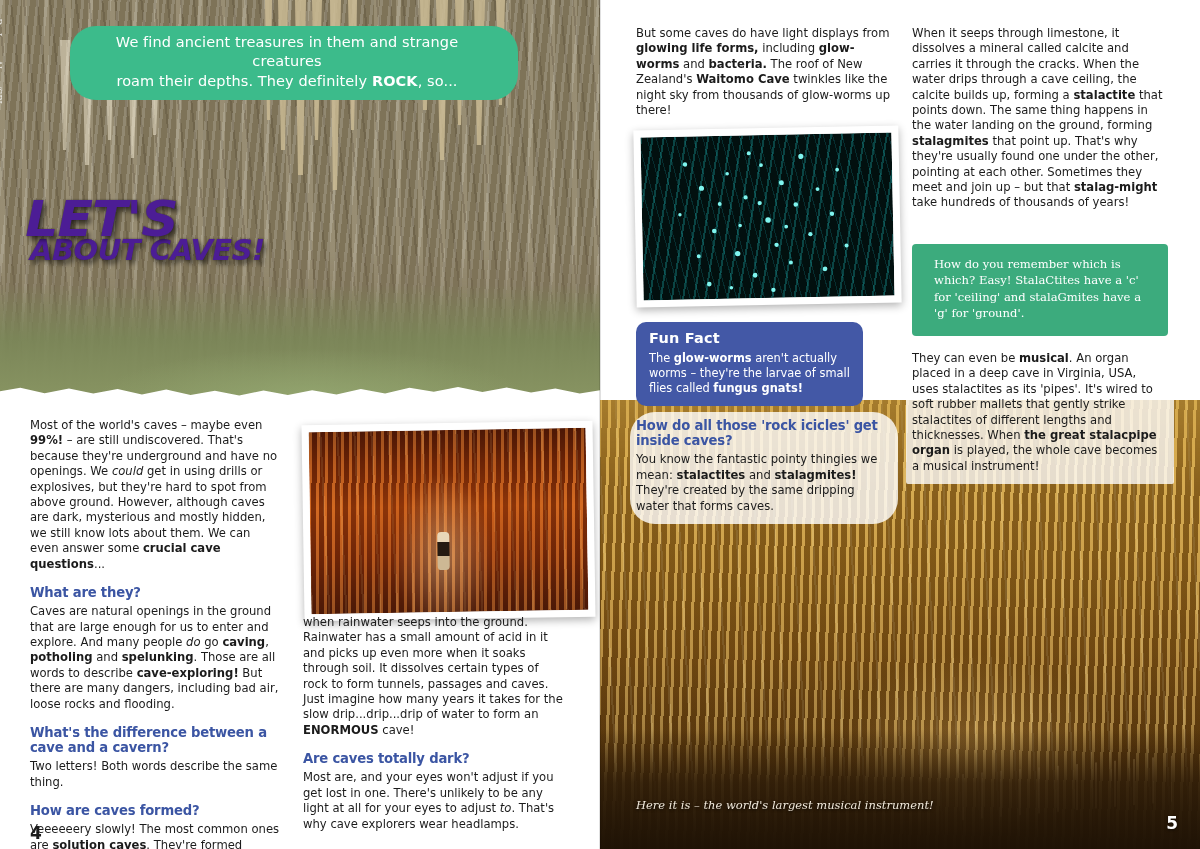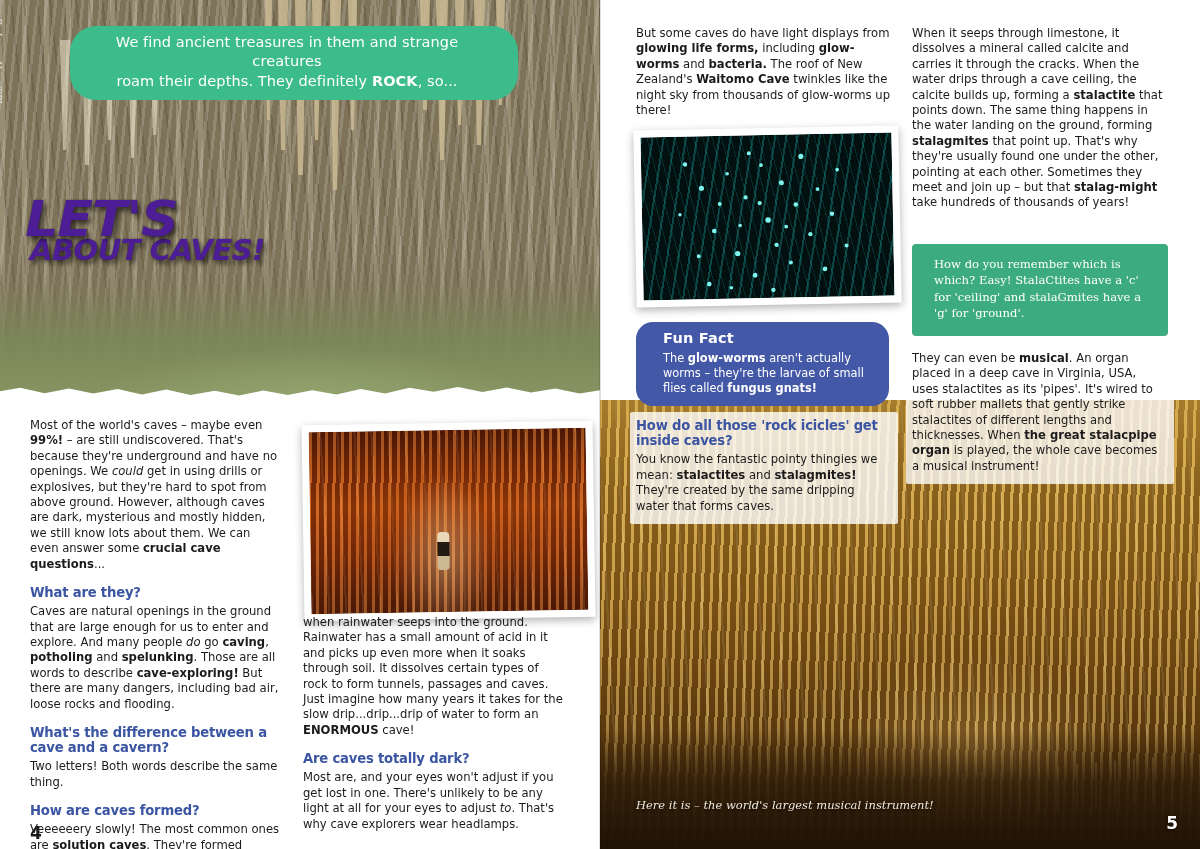--- a/index.html
+++ b/index.html
@@ -195,25 +195,25 @@
   }
   .glow-strands {
     position: absolute; inset: 0;
     background-image:
       repeating-linear-gradient(100deg, rgba(30,190,190,.30) 0 2px, rgba(0,0,0,0) 2px 11px),
       repeating-linear-gradient(76deg, rgba(20,150,160,.22) 0 1px, rgba(0,0,0,0) 1px 9px);
   }
 
   
   .funfact {
-    position: absolute; left: 36px; top: 322px; width: 253px;
+    position: absolute; left: 36px; top: 322px; width: 227px;
     background: #4358a6;
     color: #fff;
-    padding: 7px 13px 10px 27px;
-    border-radius: 17px;
+    padding: 7px 13px 10px 13px;
+    border-radius: 10px;
     box-sizing: border-box;
     font-size: 11.4px;
     line-height: 1.32;
   }
   .funfact .ff-title {
     font-weight: 700;
     font-size: 14.5px;
     letter-spacing: .2px;
     margin-bottom: 3px;
   }
@@ -442,21 +442,21 @@
           </g>
         </svg>
       </div>
     </div>
 
     <div class="funfact">
       <div class="ff-title">Fun Fact</div>
       <div><span>The </span><b>glow-worms</b><span> aren't actually worms – they're the larvae of small flies called </span><b>fungus gnats!</b></div>
     </div>
 
-    <div class="panel-col col" style="top:412px;left:30px;">
+    <div class="panel-col col" style="top:412px;left:30px;border-radius:25px;">
       <h3 class="head">How do all those 'rock icicles' get inside caves?</h3>
       <p><span>You know the fantastic pointy thingies we mean: </span><b>stalactites</b><span> and </span><b>stalagmites!</b><span> They're created by the same dripping water that forms caves.</span></p>
     </div>
 
     <div class="col col-r2">
       <p><span>When it seeps through limestone, it dissolves a mineral called calcite and carries it through the cracks. When the water drips through a cave ceiling, the calcite builds up, forming a </span><b>stalactite</b><span> that points down. The same thing happens in the water landing on the ground, forming </span><b>stalagmites</b><span> that point up. That's why they're usually found one under the other, pointing at each other. Sometimes they meet and join up – but that </span><b>stalag-might</b><span> take hundreds of thousands of years!</span></p>
     </div>
 
     <div class="greenbox">How do you remember which is which? Easy! StalaCtites have a 'c' for 'ceiling' and stalaGmites have a 'g' for 'ground'.</div>
 

